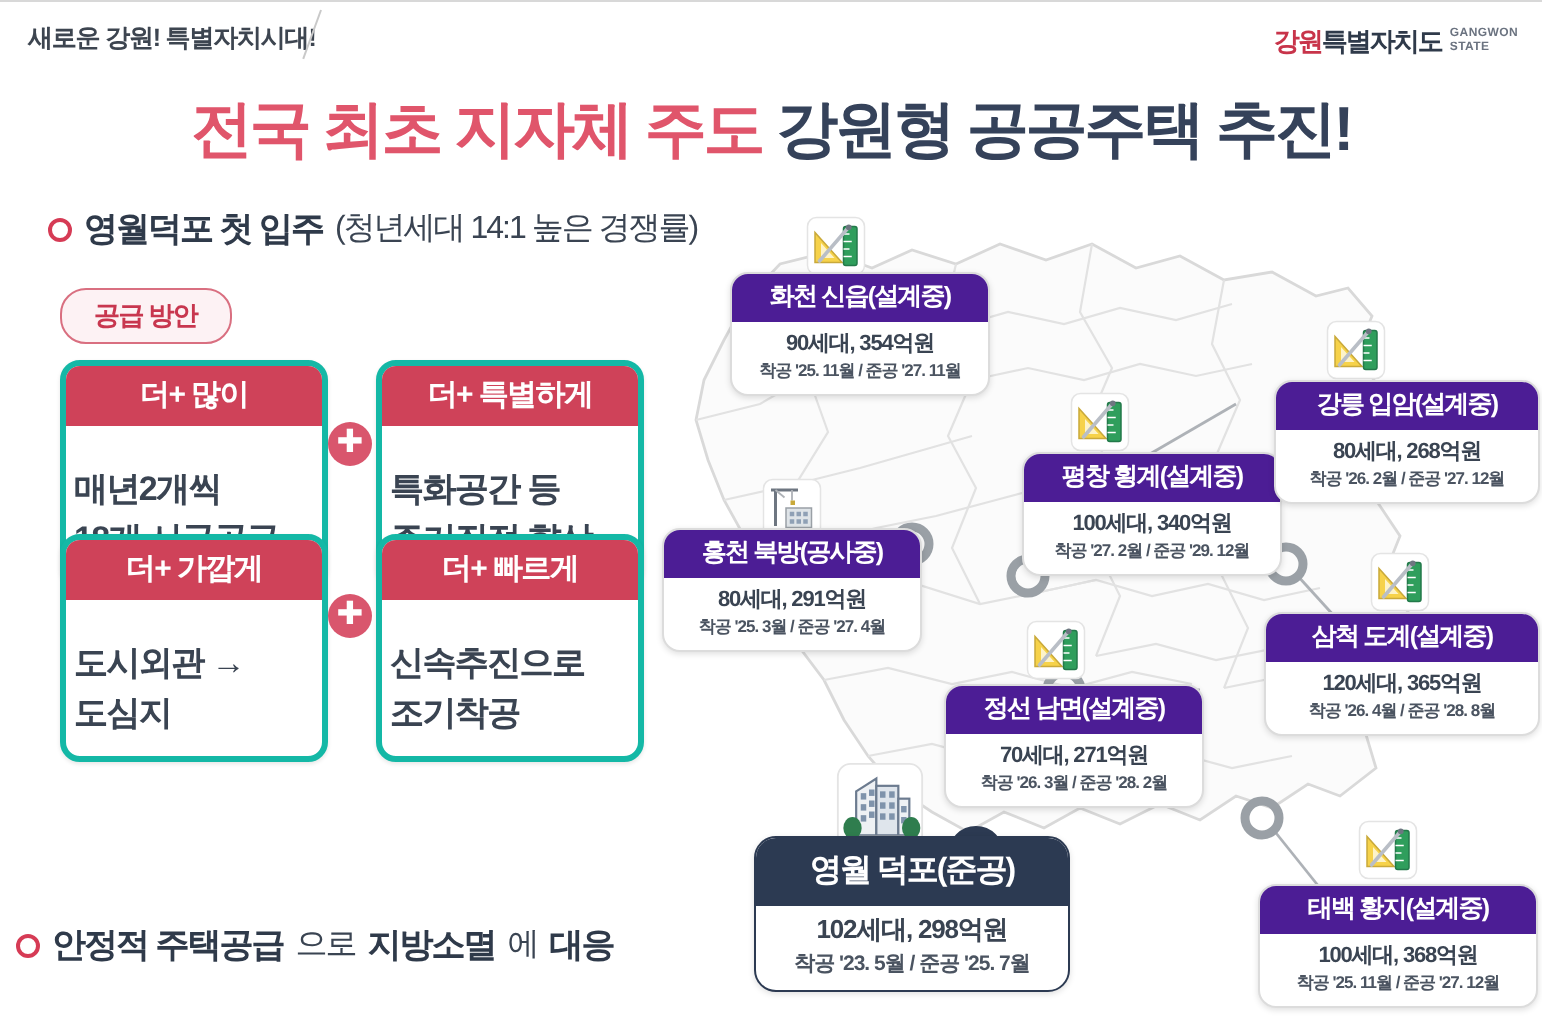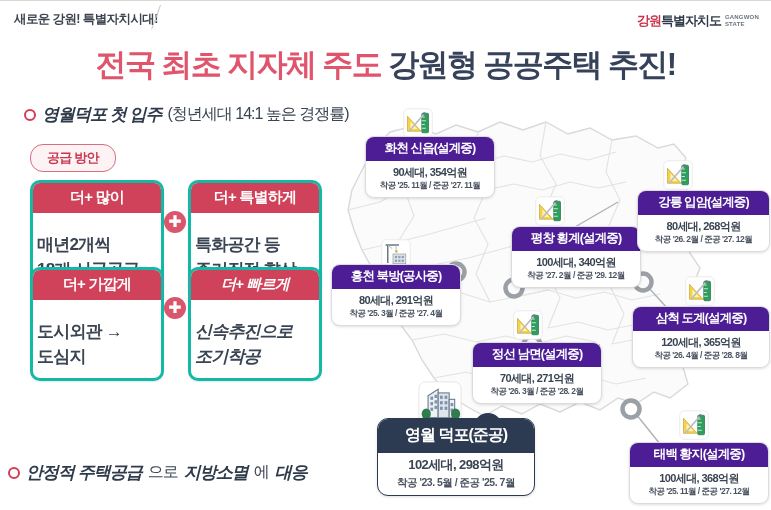--- a/index.html
+++ b/index.html
@@ -36,21 +36,21 @@
   }
   .maintitle .t-red{color:#e0556b;}
   .maintitle .t-navy{color:#35425a;}
 
   
   .bullet-line{position:absolute;display:flex;align-items:center;gap:6px;white-space:nowrap;}
   .bullet-line .dot{
     width:8px;height:8px;border-radius:50%;
     border:2px solid #d63b55;background:#fff;flex:none;
   }
-  .bullet-line .b-strong{font-size:17px;font-weight:bold;color:#2f3a4a;letter-spacing:-1px;font-style:italic;}
+  .bullet-line .b-strong{font-size:17px;font-weight:bold;color:#2f3a4a;letter-spacing:-1px;}
   .bullet-line .b-normal{font-size:16px;font-weight:normal;color:#3a4452;letter-spacing:-1px;}
   #bullet-top{left:24px;top:103px;}
   #bullet-bottom{left:8px;top:461px;}
 
   
   .supply-badge{
     position:absolute;left:30px;top:144px;
     padding:4px 16px;border:1.5px solid #d96f80;border-radius:13px;
     background:#fdf2f4;color:#c8374f;font-size:13px;font-weight:bold;letter-spacing:-.8px;
   }
@@ -64,21 +64,21 @@
     background:#cf4259;color:#ffffff;text-align:center;
     font-size:15px;font-weight:bold;letter-spacing:-.8px;padding:5px 0 6px;
   }
   .card .card-body{
     text-align:left;color:#3a4452;font-size:17px;font-weight:bold;
     letter-spacing:-.8px;line-height:1.45;padding:20px 4px 9px;
   }
   #card-many{left:30px;top:180px;}
   #card-special{left:188px;top:180px;}
   #card-closer{left:30px;top:267px;}
-  #card-faster{left:188px;top:267px;font-style:italic;}
+  #card-faster{left:188px;top:267px;}
   #card-cheaper{left:109px;top:361px;}
 
   .plus-icon{
     position:absolute;width:22px;height:22px;border-radius:50%;
     background:#d9566d;color:#fff;font-size:16px;font-weight:bold;
     display:flex;align-items:center;justify-content:center;line-height:1;
   }
   #plus-1{left:164px;top:211px;}
   #plus-2{left:164px;top:297px;}
 

